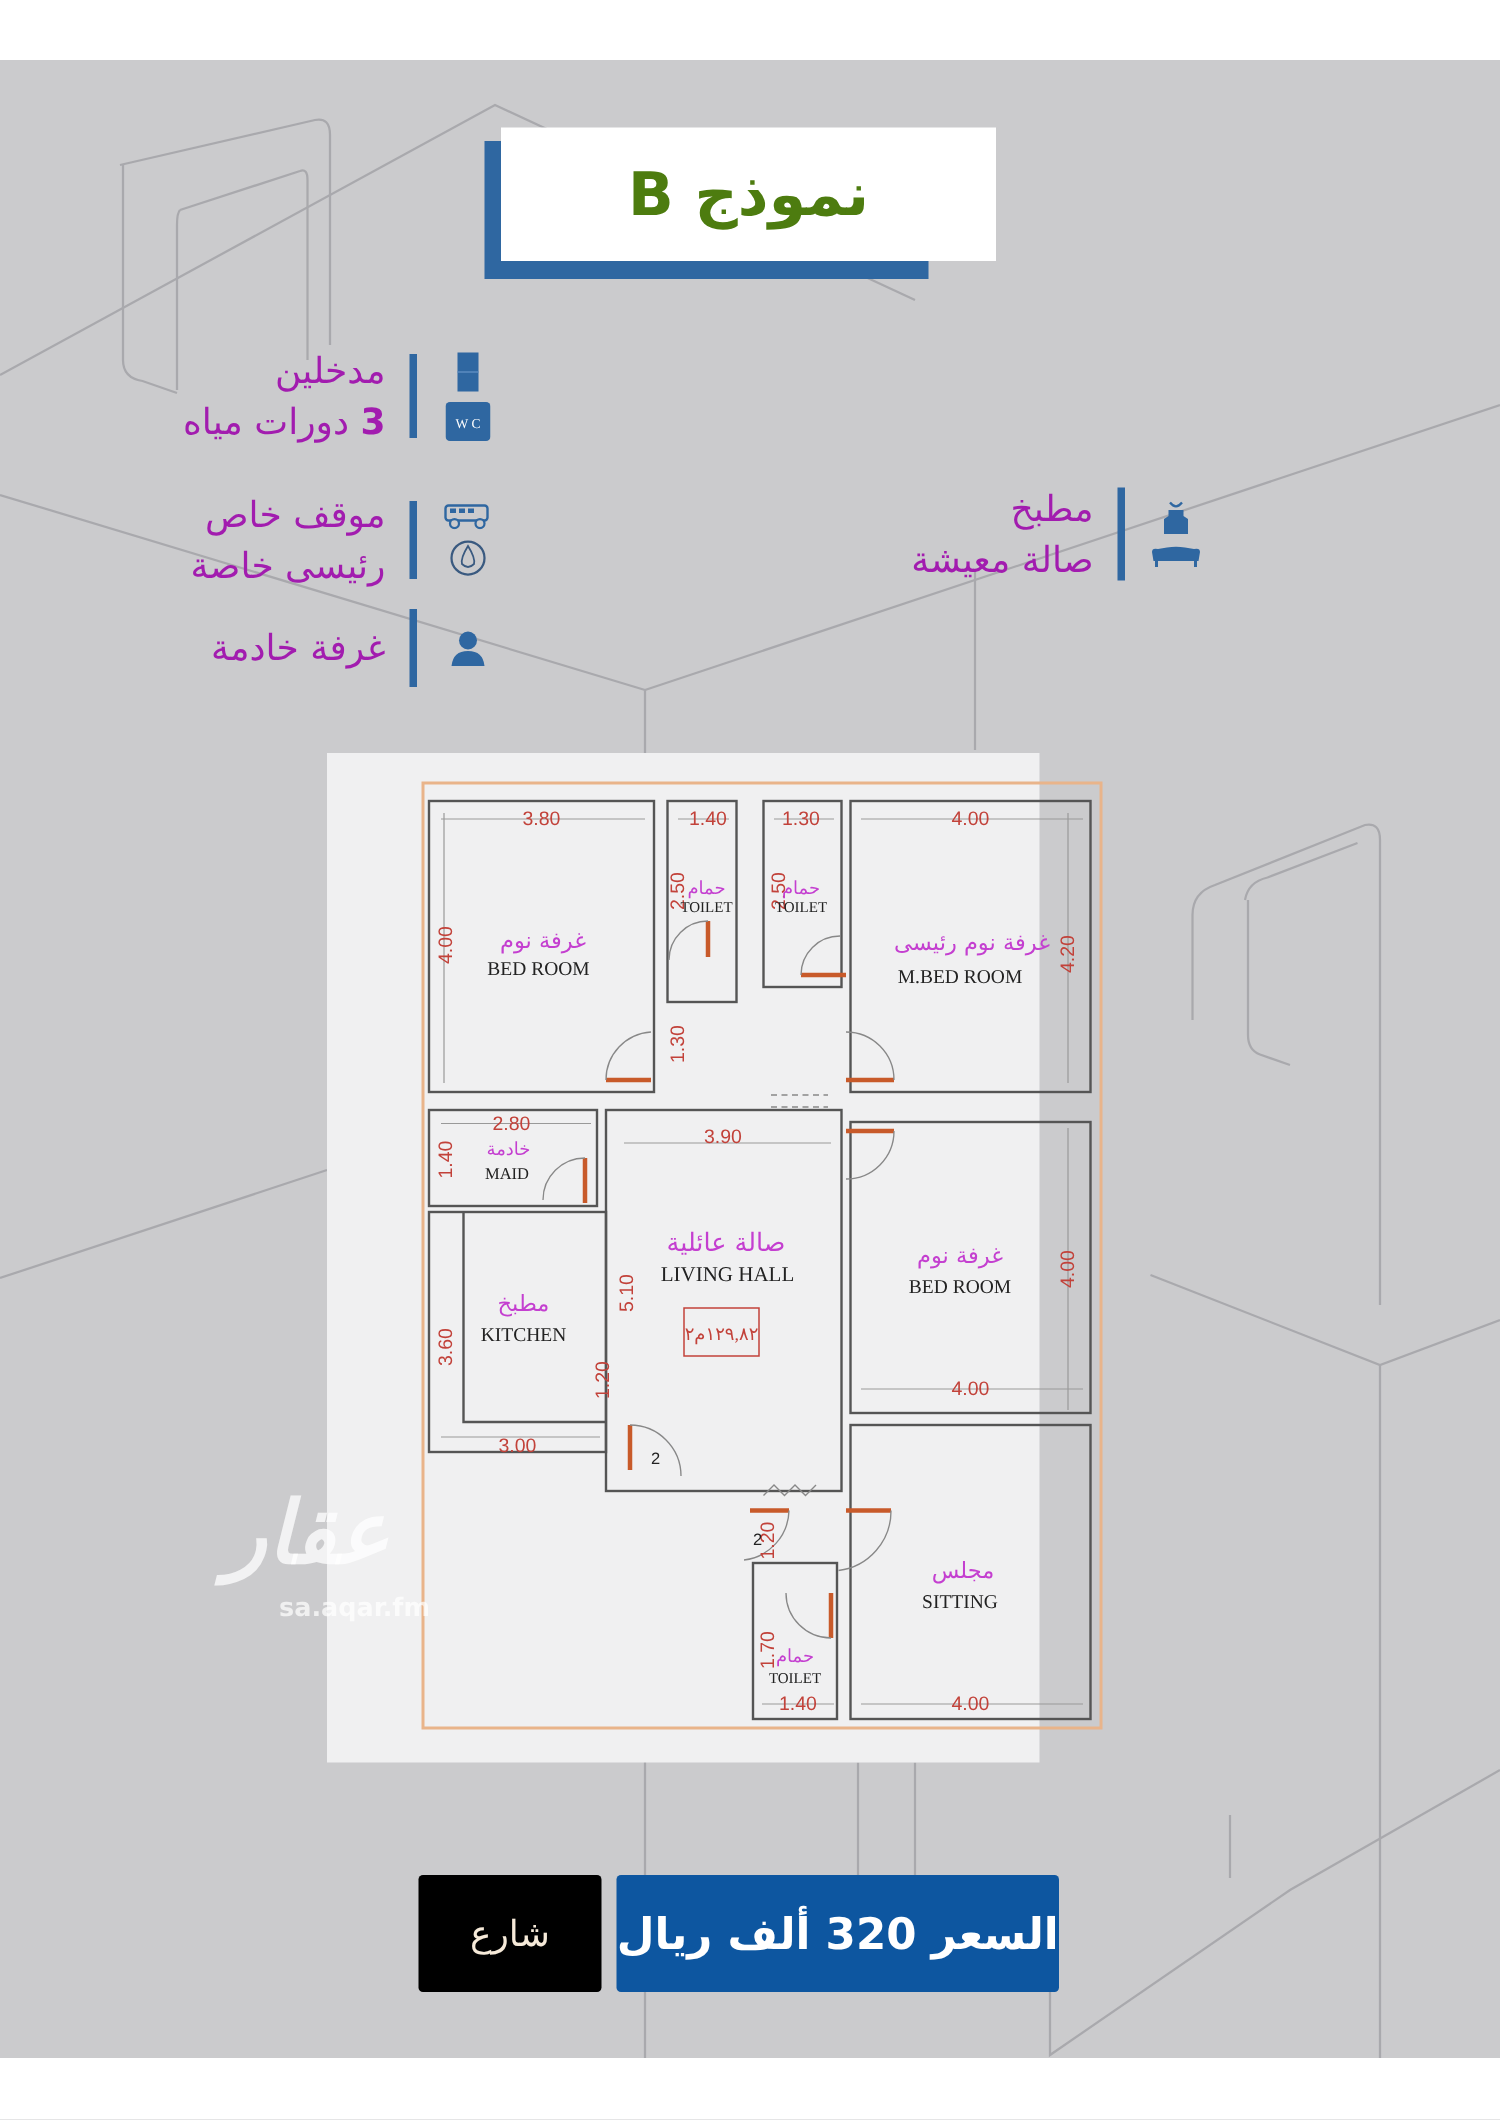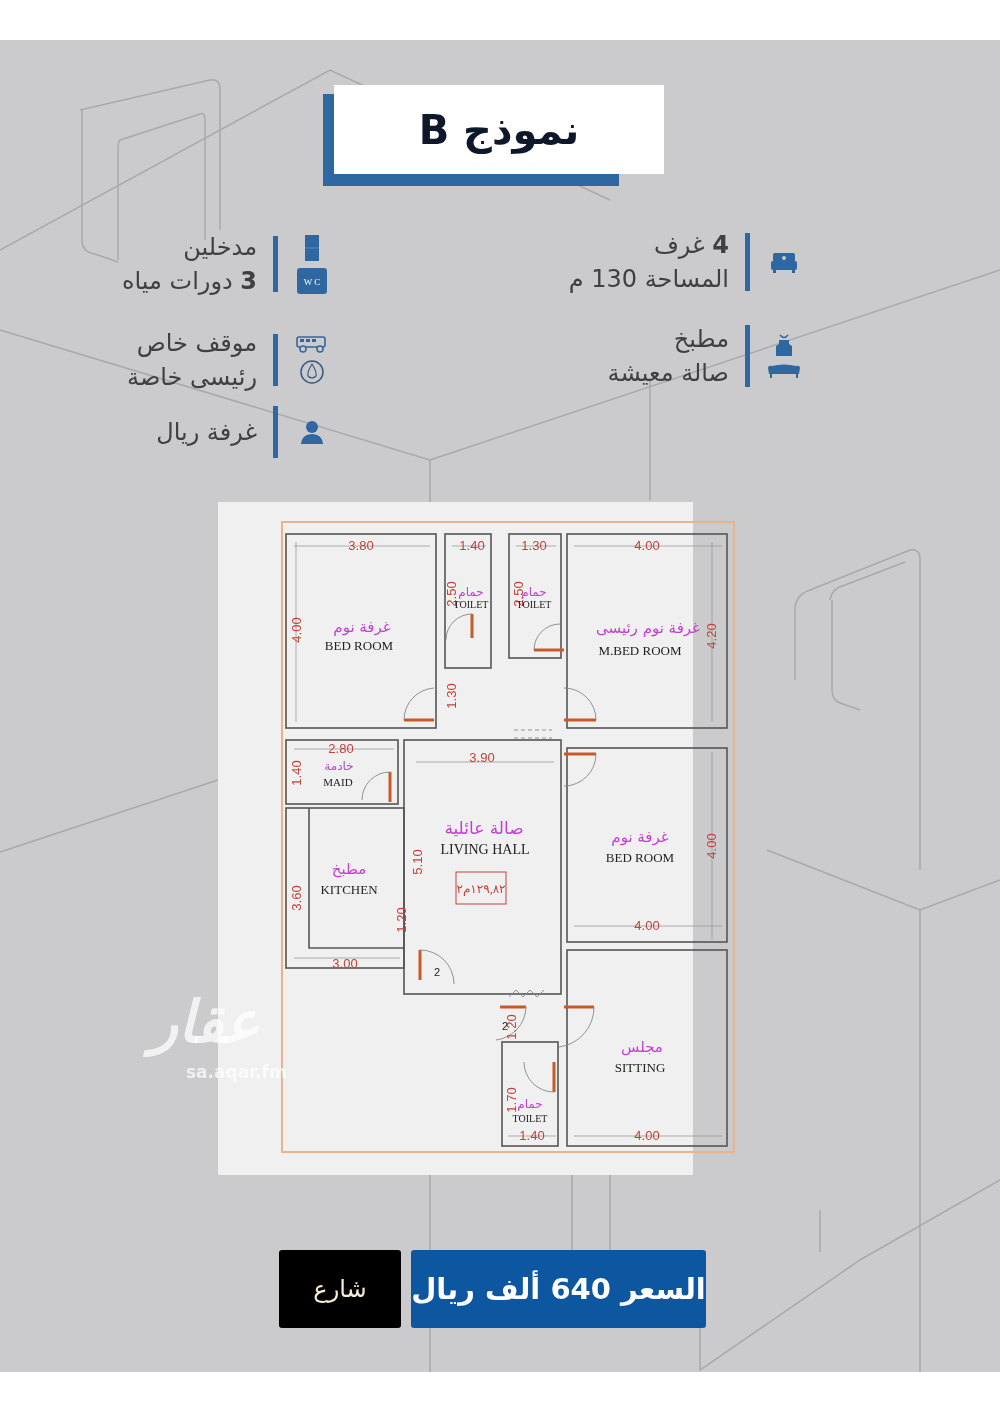--- a/index.html
+++ b/index.html
@@ -1,25 +1,25 @@
 <!DOCTYPE html>
 <html><head>
 <meta charset="utf-8">
 <style>
   html,body{margin:0;padding:0;}
   body{width:1000px;height:1413px;background:#ffffff;position:relative;overflow:hidden;font-family:"DejaVu Sans",sans-serif;}
   .poster{position:absolute;left:0;top:40px;width:1000px;height:1332px;background:#cbcbcd;overflow:hidden;}
   .bg-lines{position:absolute;left:0;top:0;}
   .title-shadow{position:absolute;left:323px;top:54px;width:296px;height:92px;background:#2f67a1;}
   .title-box{position:absolute;left:334px;top:45px;width:330px;height:89px;background:#ffffff;display:flex;align-items:center;justify-content:center;}
-  .title-text{color:#0f172a;font-size:40px;font-weight:bold;direction:rtl;}
+  .title-text{color:#4d7c0f;font-size:40px;font-weight:bold;direction:rtl;}
   .feat{position:absolute;display:flex;align-items:center;direction:rtl;}
   .feat .bar{width:5px;background:#2f67a1;margin:0 16px;}
   .feat .icons{display:flex;flex-direction:column;align-items:center;gap:6px;width:36px;}
-  .feat .lines{display:flex;flex-direction:column;color:#404040;font-size:24px;line-height:34px;text-align:right;}
+  .feat .lines{display:flex;flex-direction:column;color:#a21caf;font-size:24px;line-height:34px;text-align:right;}
   .feat .lines b{font-weight:bold;}
   .plan{position:absolute;left:218px;top:462px;width:459px;height:673px;background:#f0f0f1;padding-left:16px;}
   .watermark{position:absolute;left:150px;top:948px;color:rgba(255,255,255,0.75);font-size:58px;font-weight:bold;direction:rtl;font-style:italic;}
   .watermark-sub{position:absolute;left:186px;top:1022px;color:rgba(255,255,255,0.7);font-size:17px;font-weight:bold;}
   .btn-street{position:absolute;left:279px;top:1210px;width:122px;height:78px;background:#000000;border-radius:3px;display:flex;align-items:center;justify-content:center;color:#f6ead9;font-size:24px;}
   .btn-price{position:absolute;left:411px;top:1210px;width:295px;height:78px;background:#0d56a0;border-radius:3px;display:flex;align-items:center;justify-content:center;color:#ffffff;font-size:29px;font-weight:bold;direction:rtl;}
   svg text{font-family:"Liberation Serif",serif;}
   .dim{fill:#c2423a;font-size:13px;font-family:"Liberation Sans",sans-serif;}
   .ar{fill:#c43fd0;font-size:15px;font-family:"DejaVu Sans",sans-serif;}
   .en{fill:#222;font-size:13px;}
@@ -47,36 +47,20 @@
     <path d="M610 1135 L610 1210"></path>
     <path d="M700 1288 L700 1330 L860 1220 L1000 1140"></path>
     <path d="M820 1170 L820 1212"></path>
   </svg>
 
   <div class="title-shadow"></div>
   <div class="title-box">
     <span class="title-text"><span>نموذج</span> <span>B</span></span>
   </div>
 
-  <div class="feat" style="right:198px;top:188px;">
-    <div class="icons">
-      <svg width="28" height="24" viewBox="0 0 28 24">
-          <rect x="3" y="3" width="22" height="9" rx="2" fill="#2f67a1"></rect>
-          <rect x="1" y="11" width="26" height="9" rx="2" fill="#2f67a1"></rect>
-          <rect x="3" y="20" width="3" height="3" fill="#2f67a1"></rect>
-          <rect x="22" y="20" width="3" height="3" fill="#2f67a1"></rect>
-          <circle cx="14" cy="8" r="2" fill="#cbcbcd"></circle>
-        </svg>
-    </div>
-    <div class="bar" style="height:58px"></div>
-    <div class="lines">
-      <span><b>4</b><span> غرف</span></span>
-      <span>المساحة 130 م</span>
-    </div>
-  </div>
 
   <div class="feat" style="right:198px;top:282px;">
     <div class="icons">
       <svg width="20" height="24" viewBox="0 0 20 24">
           <path d="M6 1 Q10 6 14 1" stroke="#2f67a1" fill="none" stroke-width="1.5"></path>
           <path d="M5 6 L15 6 L15 10 L18 12 L18 22 L2 22 L2 12 L5 10 Z" fill="#2f67a1"></path>
         </svg>
       <svg width="36" height="14" viewBox="0 0 36 14">
           <path d="M2 4 Q2 1 6 2 L12 1 Q18 0 24 1 L30 2 Q34 1 34 4 L33 10 L3 10 Z" fill="#2f67a1"></path>
           <rect x="4" y="10" width="2" height="4" fill="#2f67a1"></rect>
@@ -132,21 +116,21 @@
 
   <div class="feat" style="right:670px;top:366px;">
     <div class="icons">
       <svg width="26" height="26" viewBox="0 0 26 26">
           <circle cx="13" cy="8" r="6" fill="#2f67a1"></circle>
           <path d="M2 25 Q3 15 13 15 Q23 15 24 25 Z" fill="#2f67a1"></path>
         </svg>
     </div>
     <div class="bar" style="height:52px"></div>
     <div class="lines">
-      <span>غرفة ريال</span>
+      <span>غرفة خادمة</span>
     </div>
   </div>
 
   <div class="plan">
     <svg width="549" height="673" viewBox="0 0 549 673">
       <rect x="48" y="20" width="452" height="630" fill="none" stroke="#e9b48a" stroke-width="2"></rect>
       <g stroke="#555" stroke-width="1.6" fill="none">
         <rect x="52" y="32" width="150" height="194"></rect>
         <rect x="211" y="32" width="46" height="134"></rect>
         <rect x="275" y="32" width="52" height="124"></rect>
@@ -248,14 +232,14 @@
       <text class="en" x="296" y="620" text-anchor="middle" style="font-size:10px">TOILET</text>
       <text x="200" y="474" font-size="11" fill="#222" style="font-family:'Liberation Sans',sans-serif">2</text>
       <text x="268" y="528" font-size="11" fill="#222" style="font-family:'Liberation Sans',sans-serif">2</text>
     </svg>
   </div>
 
   <div class="watermark">عقار</div>
   <div class="watermark-sub">sa.aqar.fm</div>
 
   <div class="btn-street">شارع</div>
-  <div class="btn-price">السعر 640 ألف ريال</div>
+  <div class="btn-price">السعر 320 ألف ريال</div>
 </div>
 
 </body></html>

